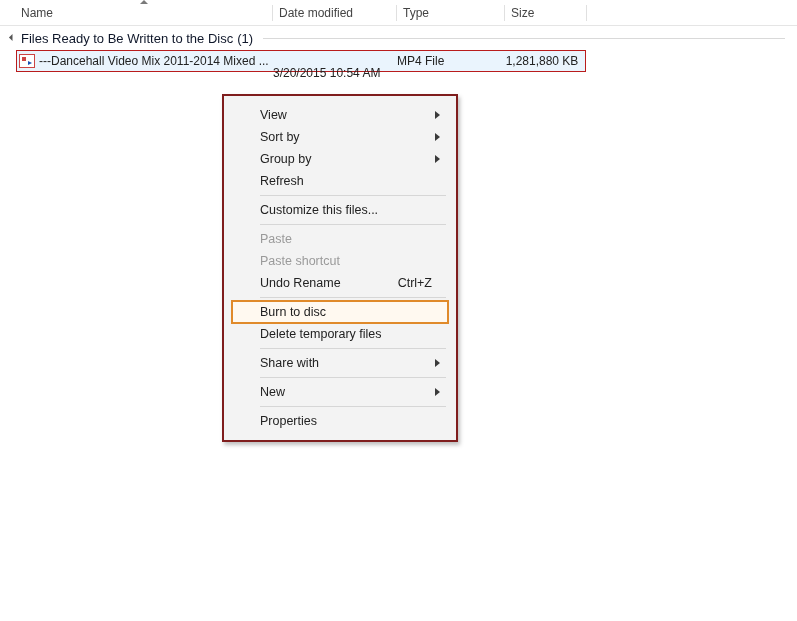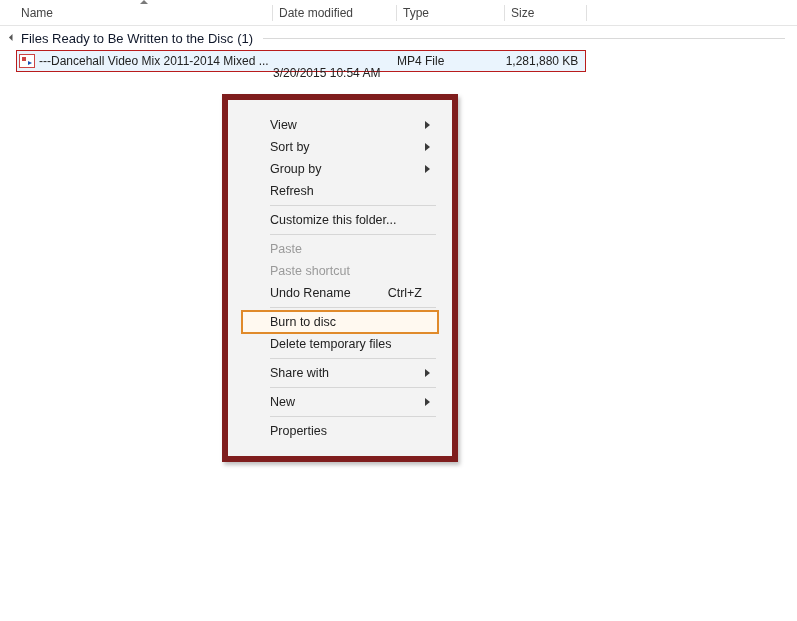--- a/index.html
+++ b/index.html
@@ -97,23 +97,23 @@
     border-left:4px solid #1a4fb4;
     border-top:2px solid transparent;
     border-bottom:2px solid transparent;
   }
   
   .ctx {
     position: absolute;
     left: 222px; top: 94px;
     width: 236px;
     background: #f3f3f3;
-    border: 6px solid #7f1d1d;
+    border: 2px solid #7f1d1d;
     box-shadow: 2px 3px 4px rgba(0,0,0,.25);
-    padding: 14px;
+    padding: 8px;
   }
   .ctx .gutter {
     position: absolute; left: 2px; top:2px; bottom:2px;
     width: 24px; background: #f3f3f3; 
   }
   .mi {
     position: relative;
     height: 22px;
     display: flex;
     align-items: center;
@@ -197,21 +197,21 @@
     <span>Group by</span>
     <span class="sub"></span>
   </div>
   <div class="mi">
     <span>Refresh</span>
   </div>
 
   <div class="sepline"></div>
 
   <div class="mi">
-    <span>Customize this folder...</span>
+    <span>Customize this files...</span>
   </div>
 
   <div class="sepline"></div>
 
   <div class="mi disabled">
     <span>Paste</span>
   </div>
   <div class="mi disabled">
     <span>Paste shortcut</span>
   </div>

